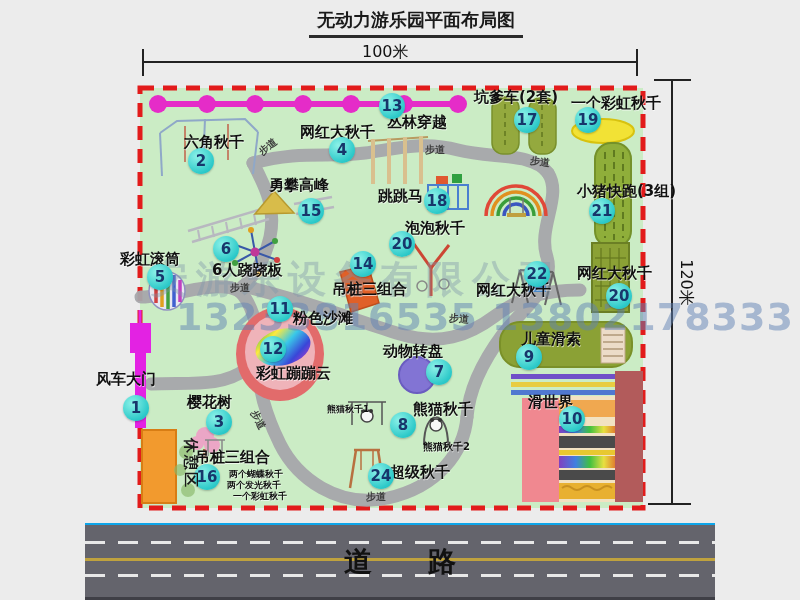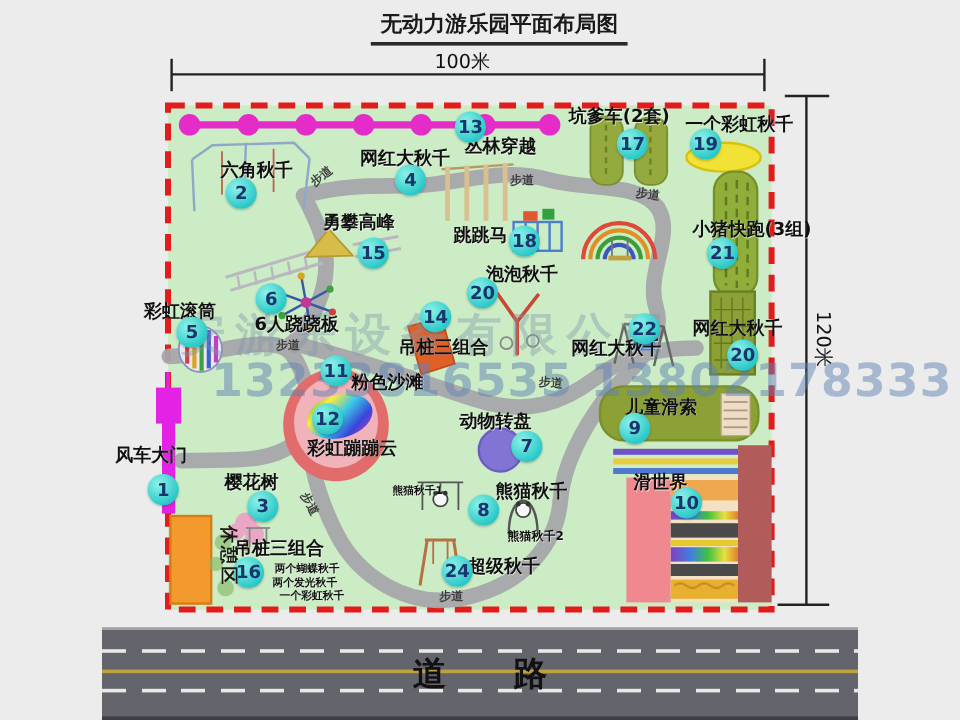--- a/index.html
+++ b/index.html
@@ -14,21 +14,21 @@
   .lbl.sm{font-size:9px;font-weight:700;text-align:right;}
   .badge{position:absolute;width:26px;height:26px;border-radius:50%;z-index:31;
        background:radial-gradient(circle at 35% 32%,#8df2e8,#2cc9c9 70%,#1fb4b8);
        color:#17366b;font-weight:bold;font-size:15px;display:flex;align-items:center;
        justify-content:center;box-shadow:0 1px 2px rgba(0,0,0,.25);}
   .pathlbl{position:absolute;font-size:10px;font-weight:700;color:#3c3c3c;z-index:29;white-space:nowrap;}
   .wm{position:absolute;z-index:26;white-space:nowrap;font-weight:bold;pointer-events:none;}
   .wm.company{left:150px;top:254px;font-size:38px;letter-spacing:8px;color:rgba(125,150,170,0.40);}
   .wm.phone{left:176px;top:295px;font-size:38px;letter-spacing:1px;color:rgba(95,130,180,0.50);}
   .road{left:85px;top:523px;width:630px;height:72px;background:#64646c;z-index:20;
-       border-top:2px solid #a3a3a3;border-bottom:3px solid #3f3f46;}
+       border-top:2px solid #0ea5e9;border-bottom:3px solid #3f3f46;}
   .road .dash{position:absolute;left:0;right:0;height:3px;
        background:repeating-linear-gradient(90deg,#e8e8e8 0 20px,transparent 20px 33px);}
   .road .yellow{position:absolute;left:0;right:0;height:3px;background:#bfa23e;}
   .road .road-label{position:absolute;left:0;right:0;top:18px;text-align:center;
        font-size:28px;font-weight:bold;color:#111;}
   .dim-w{left:362px;top:42px;font-size:16px;color:#111;z-index:35;}
   .dim-h{left:655px;top:272px;font-size:16px;color:#111;z-index:35;
        transform:rotate(90deg);transform-origin:center;width:60px;text-align:center;}
   .rest-label{left:144px;top:438px;width:30px;height:58px;z-index:32;color:#1a1a1a;
        font-size:15px;font-weight:bold;transform:rotate(90deg);white-space:nowrap;

